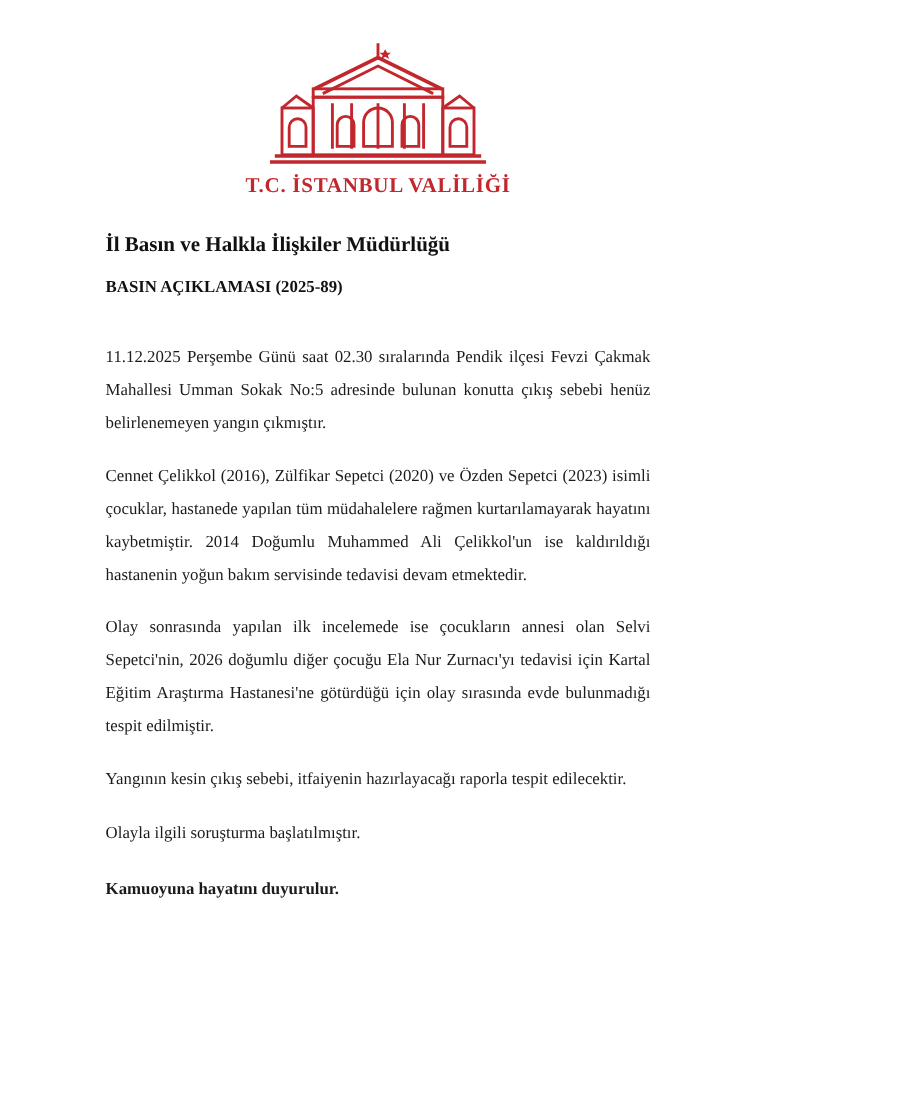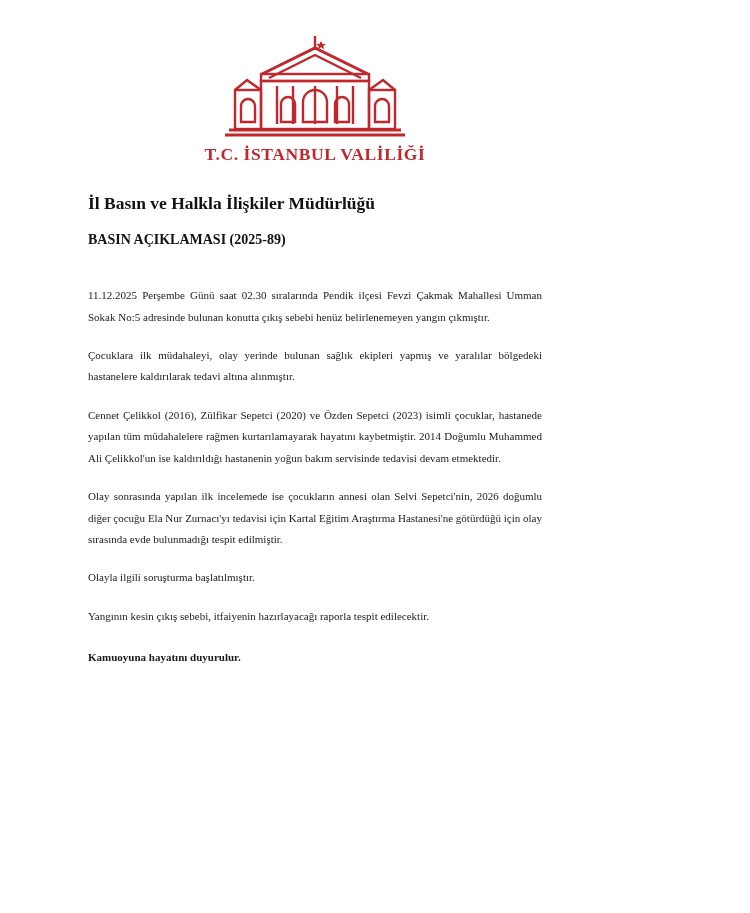--- a/index.html
+++ b/index.html
@@ -65,21 +65,21 @@
     margin-top: 14px;
     line-height: 1.4;
   }
 
   
   .body-block {
     margin-top: 36px;
   }
   .para {
     font-family: "Liberation Serif", serif;
-    font-size: 11px;
+    font-size: 14px;
     line-height: 1.95;
     text-align: justify;
     text-justify: inter-word;
     color: #1b1b1b;
     margin: 12px 0 17px 0;
   }
   .para.nojustify {
     text-align: left;
   }
   .para.bold {
@@ -137,21 +137,20 @@
     <div class="crest-text">T.C. İSTANBUL VALİLİĞİ</div>
   </div>
 
   <div class="heading-block">
     <div class="heading-1">İl Basın ve Halkla İlişkiler Müdürlüğü</div>
     <div class="heading-2">BASIN AÇIKLAMASI (2025-89)</div>
   </div>
 
   <div class="body-block">
     <p class="para">11.12.2025 Perşembe Günü saat 02.30 sıralarında Pendik ilçesi Fevzi Çakmak Mahallesi Umman Sokak No:5 adresinde bulunan konutta çıkış sebebi henüz belirlenemeyen yangın çıkmıştır.</p>
-    <p class="para">Çocuklara ilk müdahaleyi, olay yerinde bulunan sağlık ekipleri yapmış ve yaralılar bölgedeki hastanelere kaldırılarak tedavi altına alınmıştır.</p>
     <p class="para">Cennet Çelikkol (2016), Zülfikar Sepetci (2020) ve Özden Sepetci (2023) isimli çocuklar, hastanede yapılan tüm müdahalelere rağmen kurtarılamayarak hayatını kaybetmiştir. 2014 Doğumlu Muhammed Ali Çelikkol'un ise kaldırıldığı hastanenin yoğun bakım servisinde tedavisi devam etmektedir.</p>
     <p class="para">Olay sonrasında yapılan ilk incelemede ise çocukların annesi olan Selvi Sepetci'nin, 2026 doğumlu diğer çocuğu Ela Nur Zurnacı'yı tedavisi için Kartal Eğitim Araştırma Hastanesi'ne götürdüğü için olay sırasında evde bulunmadığı tespit edilmiştir.</p>
+    <p class="para nojustify">Yangının kesin çıkış sebebi, itfaiyenin hazırlayacağı raporla tespit edilecektir.</p>
     <p class="para nojustify">Olayla ilgili soruşturma başlatılmıştır.</p>
-    <p class="para nojustify">Yangının kesin çıkış sebebi, itfaiyenin hazırlayacağı raporla tespit edilecektir.</p>
     <p class="para nojustify bold">Kamuoyuna hayatını duyurulur.</p>
   </div>
 
 </div>
 
 </body></html>

